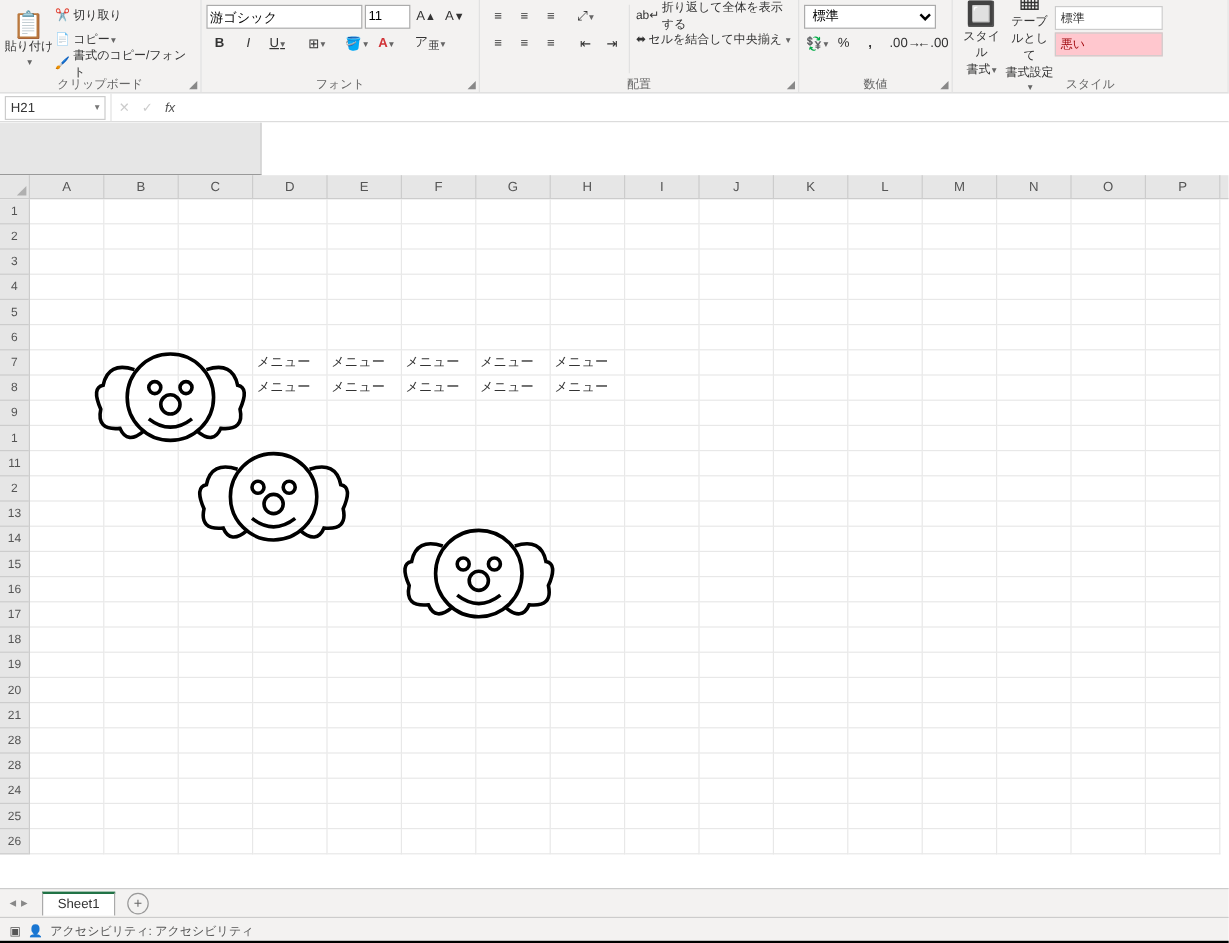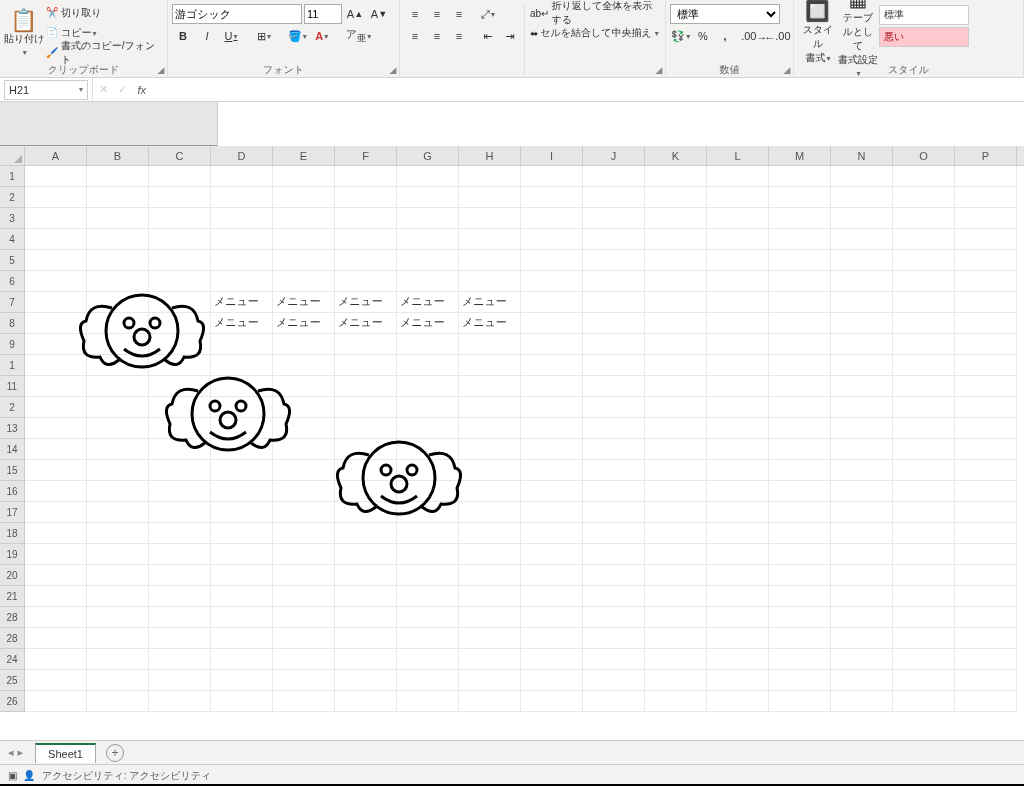--- a/index.html
+++ b/index.html
@@ -166,20 +166,21 @@
         <div class="mini">
             <span>ab↵</span>
             <span>折り返して全体を表示する</span>
           </div>
         <div class="mini dd">
             <span>⬌</span>
             <span>セルを結合して中央揃え</span>
           </div>
       </div>
     </div>
+    <div class="group-label">配置</div>
     <div class="dlaunch">◢</div>
   </div>
 
   <div class="group" style="width:128px;">
     <div class="group-body col" style="gap:2px;padding-top:2px;">
       <select class="ctl" style="width:110px;">
         <option>標準</option>
       </select>
       <div class="row">
         <span class="btn dd">💱</span>

